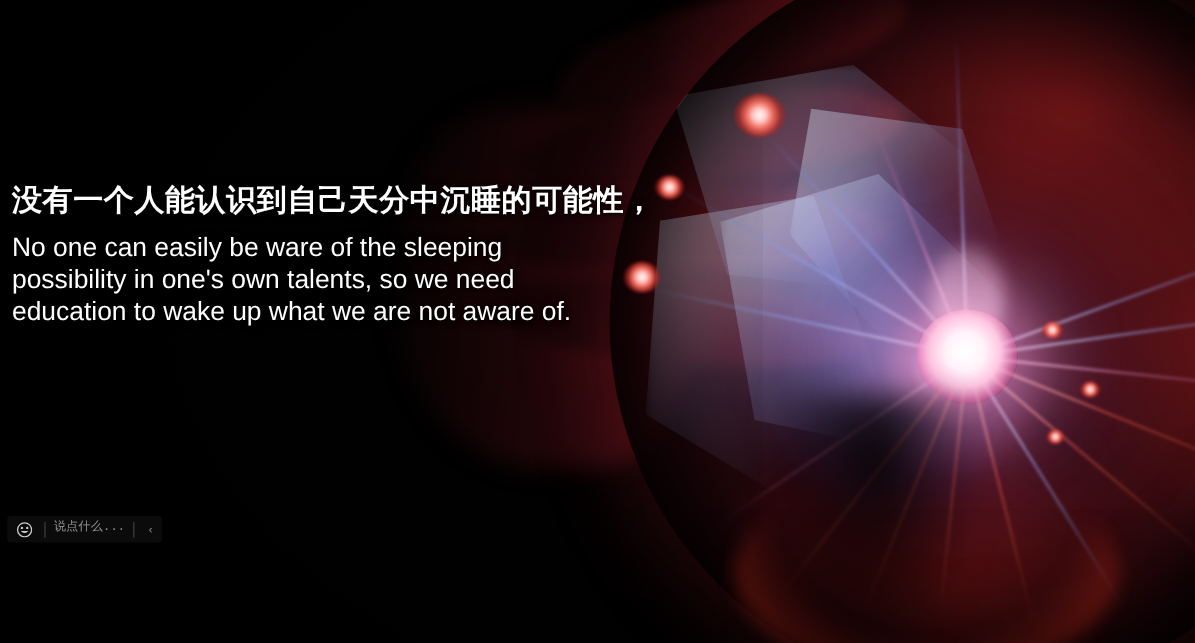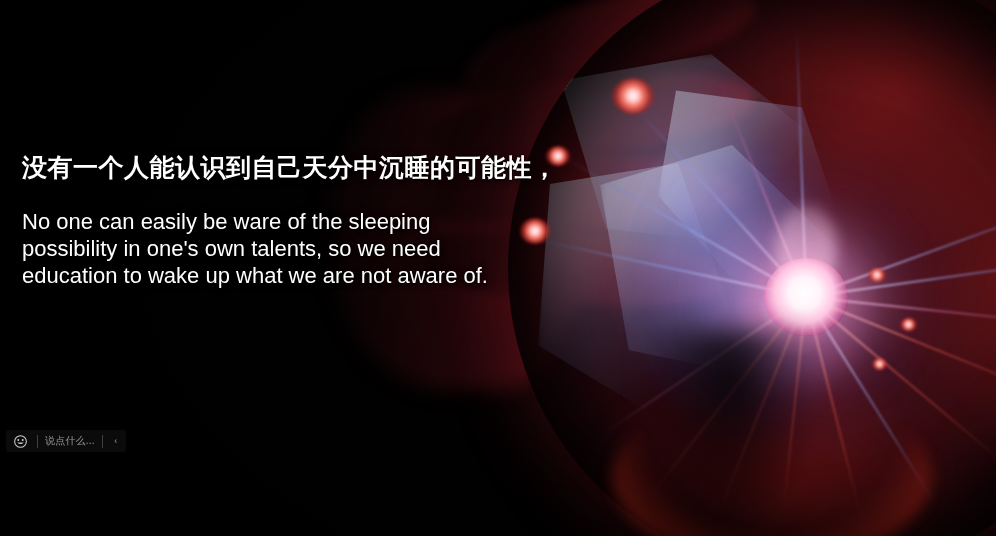--- a/index.html
+++ b/index.html
@@ -181,38 +181,38 @@
   
   .vignette {
     position: absolute; inset: 0;
     background: radial-gradient(ellipse 76% 84% at 78% 48%, rgba(0,0,0,0) 42%, rgba(0,0,0,0.50) 84%, rgba(0,0,0,0.82) 100%);
     pointer-events: none;
   }
 
   
   .subtitles {
     position: absolute;
-    left: 22px;
+    left: 10px;
     top: 142px;
     width: 560px;
   }
   .sub-cn {
     color: #ffffff;
     font-weight: bold;
     font-size: 25px;
     line-height: 50px;
     letter-spacing: 0.5px;
     white-space: nowrap;
     text-shadow: 0 1px 3px rgba(0,0,0,0.95), 0 0 7px rgba(0,0,0,0.85);
   }
   .sub-en {
     color: #ffffff;
     font-size: 22px;
     line-height: 27px;
-    margin-top: 16px;
+    margin-top: 0;
     max-width: 500px;
     text-shadow: 0 1px 3px rgba(0,0,0,0.95), 0 0 7px rgba(0,0,0,0.8);
   }
 
   
   .comment-bar {
     position: absolute;
     left: 6px;
     top: 430px;
     height: 22px;
@@ -233,21 +233,21 @@
     background: rgba(255,255,255,0.22);
     margin: 0 7px;
   }
   .comment-input {
     color: rgba(255,255,255,0.55);
     font-size: 10px;
     line-height: 12px;
     white-space: nowrap;
     letter-spacing: 0.2px;
     cursor: text;
-    font-family: Liberation Sans, sans-serif;
+    font-family: Liberation Mono, monospace;
   }
   .collapse-btn {
     width: 12px; height: 16px;
     display: flex; align-items: center; justify-content: center;
     color: rgba(255,255,255,0.55);
     font-size: 9px;
     cursor: pointer;
   }
 </style>
 </head>

